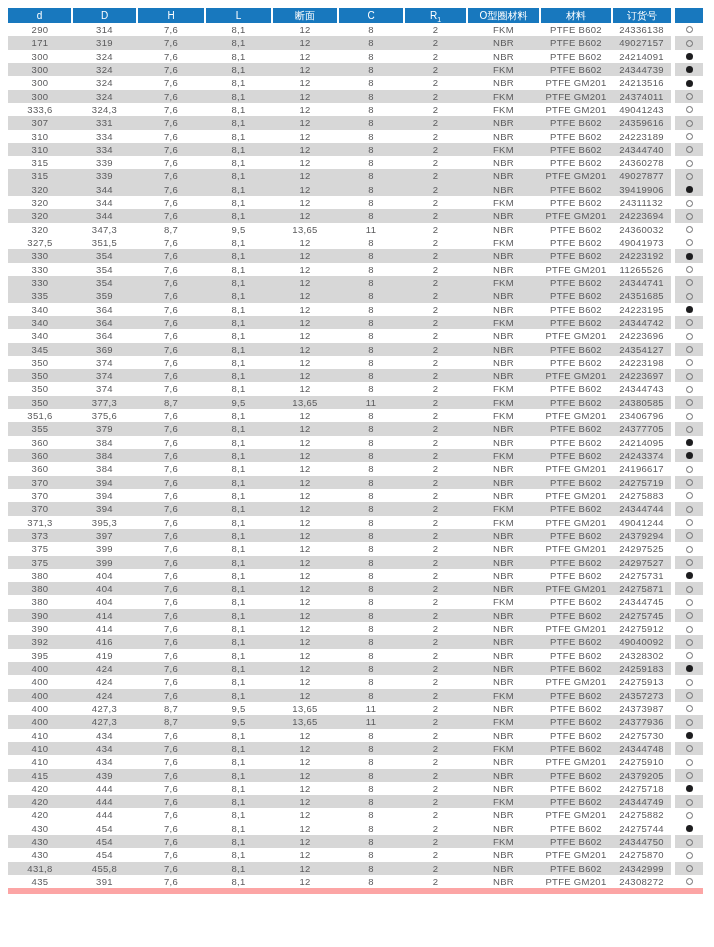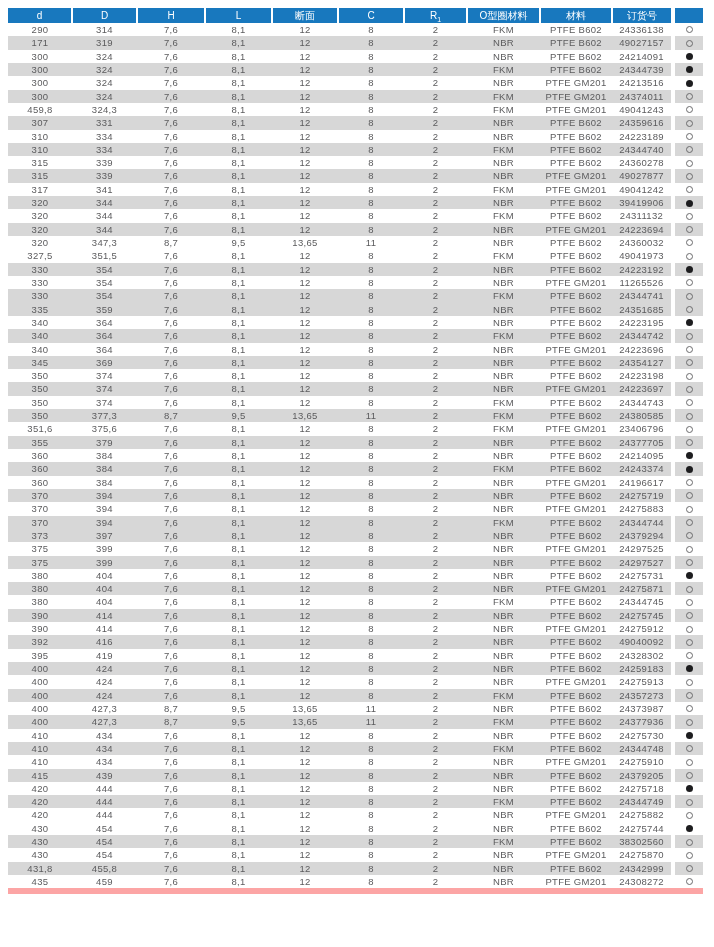--- a/index.html
+++ b/index.html
@@ -161,21 +161,21 @@
           <td>8,1</td>
           <td>12</td>
           <td>8</td>
           <td>2</td>
           <td>FKM</td>
           <td>PTFE GM201</td>
           <td>24374011</td>
           <td class="marker-cell"><span class="marker open"></span></td>
         </tr>
         <tr>
-          <td>459,8</td>
+          <td>333,6</td>
           <td>324,3</td>
           <td>7,6</td>
           <td>8,1</td>
           <td>12</td>
           <td>8</td>
           <td>2</td>
           <td>FKM</td>
           <td>PTFE GM201</td>
           <td>49041243</td>
           <td class="marker-cell"><span class="marker open"></span></td>
@@ -236,33 +236,20 @@
           <td>315</td>
           <td>339</td>
           <td>7,6</td>
           <td>8,1</td>
           <td>12</td>
           <td>8</td>
           <td>2</td>
           <td>NBR</td>
           <td>PTFE GM201</td>
           <td>49027877</td>
-          <td class="marker-cell"><span class="marker open"></span></td>
-        </tr>
-        <tr>
-          <td>317</td>
-          <td>341</td>
-          <td>7,6</td>
-          <td>8,1</td>
-          <td>12</td>
-          <td>8</td>
-          <td>2</td>
-          <td>FKM</td>
-          <td>PTFE GM201</td>
-          <td>49041242</td>
           <td class="marker-cell"><span class="marker open"></span></td>
         </tr>
         <tr class="alt">
           <td>320</td>
           <td>344</td>
           <td>7,6</td>
           <td>8,1</td>
           <td>12</td>
           <td>8</td>
           <td>2</td>
@@ -576,20 +563,33 @@
           <td>7,6</td>
           <td>8,1</td>
           <td>12</td>
           <td>8</td>
           <td>2</td>
           <td>FKM</td>
           <td>PTFE B602</td>
           <td>24344744</td>
           <td class="marker-cell"><span class="marker open"></span></td>
         </tr>
+        <tr>
+          <td>371,3</td>
+          <td>395,3</td>
+          <td>7,6</td>
+          <td>8,1</td>
+          <td>12</td>
+          <td>8</td>
+          <td>2</td>
+          <td>FKM</td>
+          <td>PTFE GM201</td>
+          <td>49041244</td>
+          <td class="marker-cell"><span class="marker open"></span></td>
+        </tr>
         <tr class="alt">
           <td>373</td>
           <td>397</td>
           <td>7,6</td>
           <td>8,1</td>
           <td>12</td>
           <td>8</td>
           <td>2</td>
           <td>NBR</td>
           <td>PTFE B602</td>
@@ -885,21 +885,21 @@
         <tr class="alt">
           <td>430</td>
           <td>454</td>
           <td>7,6</td>
           <td>8,1</td>
           <td>12</td>
           <td>8</td>
           <td>2</td>
           <td>FKM</td>
           <td>PTFE B602</td>
-          <td>38302560</td>
+          <td>24344750</td>
           <td class="marker-cell"><span class="marker open"></span></td>
         </tr>
         <tr>
           <td>430</td>
           <td>454</td>
           <td>7,6</td>
           <td>8,1</td>
           <td>12</td>
           <td>8</td>
           <td>2</td>
@@ -916,21 +916,21 @@
           <td>12</td>
           <td>8</td>
           <td>2</td>
           <td>NBR</td>
           <td>PTFE B602</td>
           <td>24342999</td>
           <td class="marker-cell"><span class="marker open"></span></td>
         </tr>
         <tr>
           <td>435</td>
-          <td>459</td>
+          <td>391</td>
           <td>7,6</td>
           <td>8,1</td>
           <td>12</td>
           <td>8</td>
           <td>2</td>
           <td>NBR</td>
           <td>PTFE GM201</td>
           <td>24308272</td>
           <td class="marker-cell"><span class="marker open"></span></td>
         </tr>

